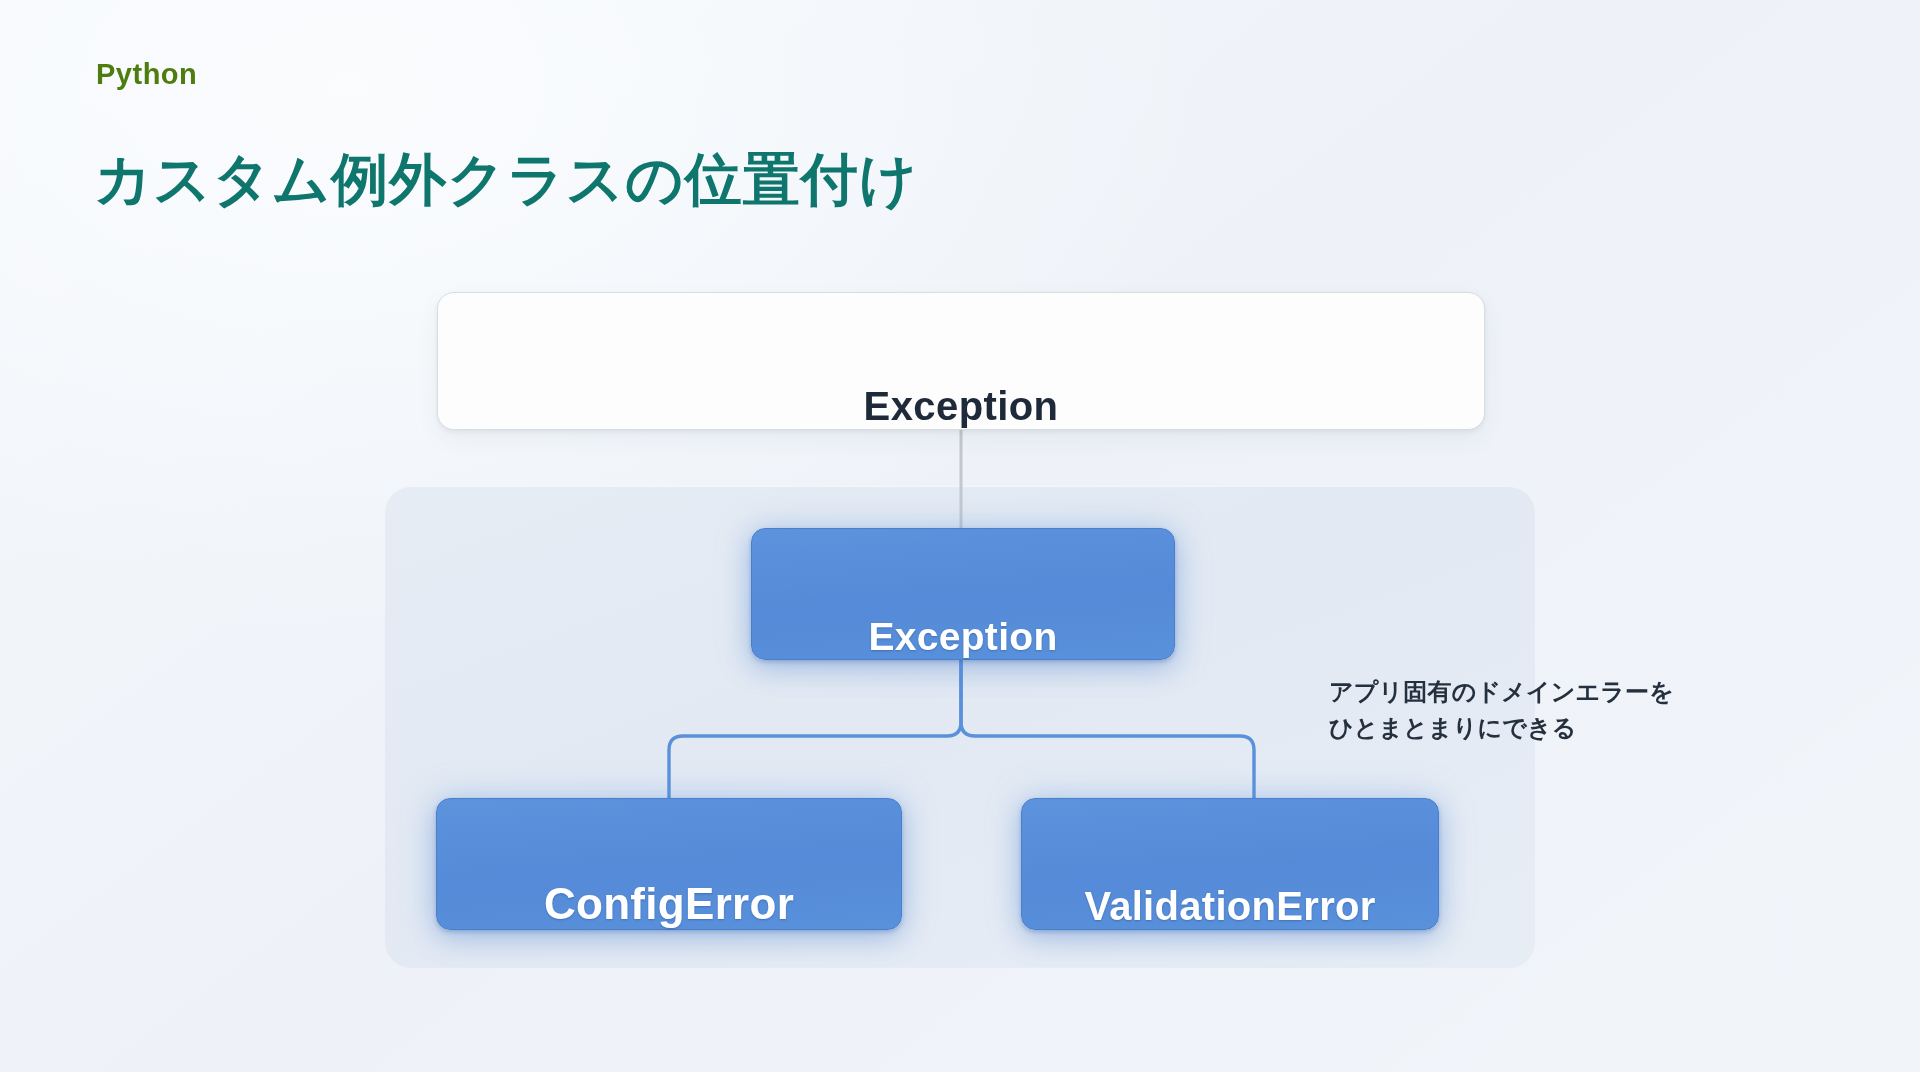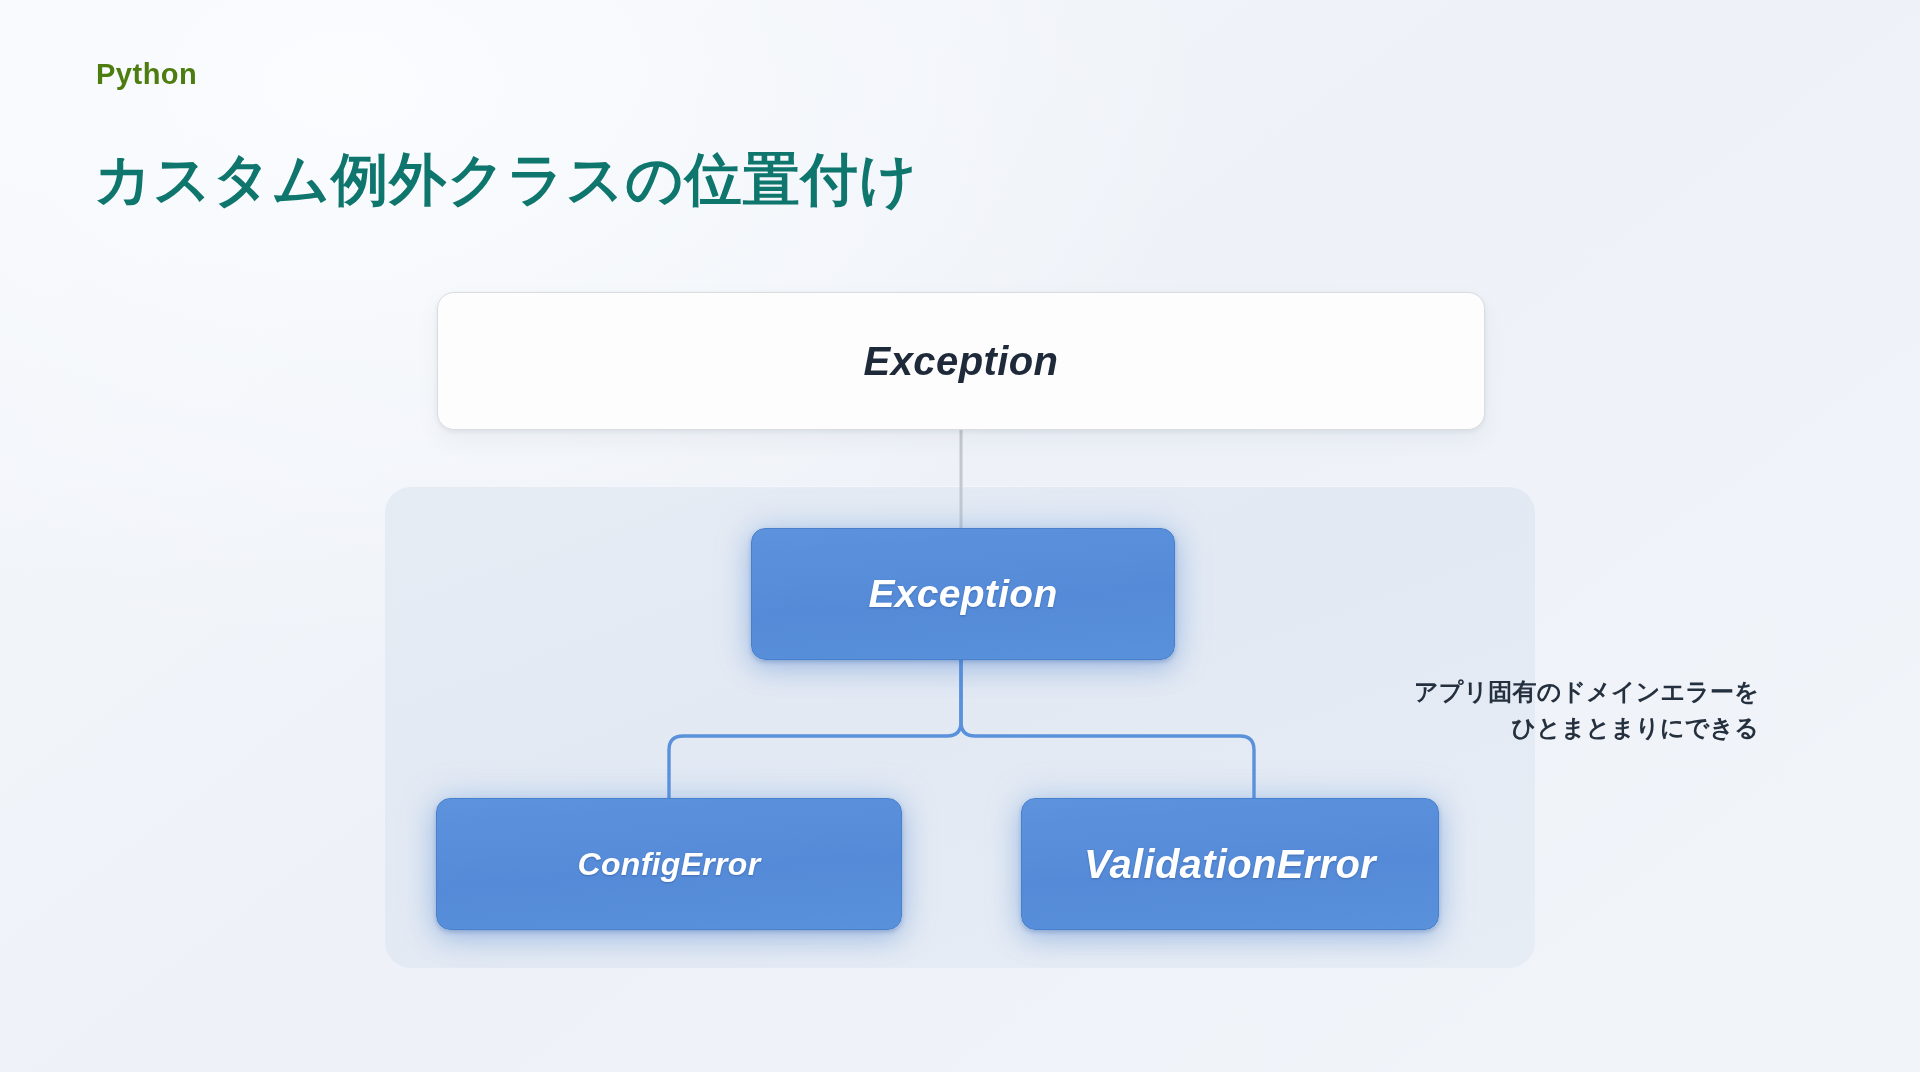--- a/index.html
+++ b/index.html
@@ -71,25 +71,24 @@
     width: 1150px;
     height: 482px;
     border-radius: 26px;
     background: linear-gradient(160deg, #e6ecf4 0%, #e2e9f3 45%, #e7edf5 100%);
     box-shadow: 0 1px 0 rgba(255,255,255,0.55) inset;
   }
 
   .node {
     position: absolute;
     display: flex;
-    align-items: center;
+    align-items: flex-end;
     justify-content: center;
     text-align: center;
     box-sizing: border-box;
-    font-style: italic;
   }
 
   .node-root {
     left: 437px;
     top: 292px;
     width: 1048px;
     height: 138px;
     border-radius: 17px;
     background: #fdfdfd;
     border: 1px solid #d9dde2;
@@ -120,21 +119,21 @@
     width: 424px;
     height: 132px;
     font-size: 39px;
   }
 
   .node-config {
     left: 436px;
     top: 798px;
     width: 466px;
     height: 132px;
-    font-size: 32px;
+    font-size: 44px;
   }
 
   .node-validation {
     left: 1021px;
     top: 798px;
     width: 418px;
     height: 132px;
     font-size: 40px;
   }
 
@@ -142,21 +141,20 @@
   .annotation {
     position: absolute;
     left: 1329px;
     top: 674px;
     width: 430px;
     color: #25303f;
     font-size: 24px;
     font-weight: 700;
     line-height: 1.52;
     letter-spacing: 0.2px;
-    text-align: right;
   }
   .annotation .ln { display: block; white-space: nowrap; }
 </style>
 </head>
 <body>
 
 <div class="stage">
 
   <div class="eyebrow">Python</div>
 

